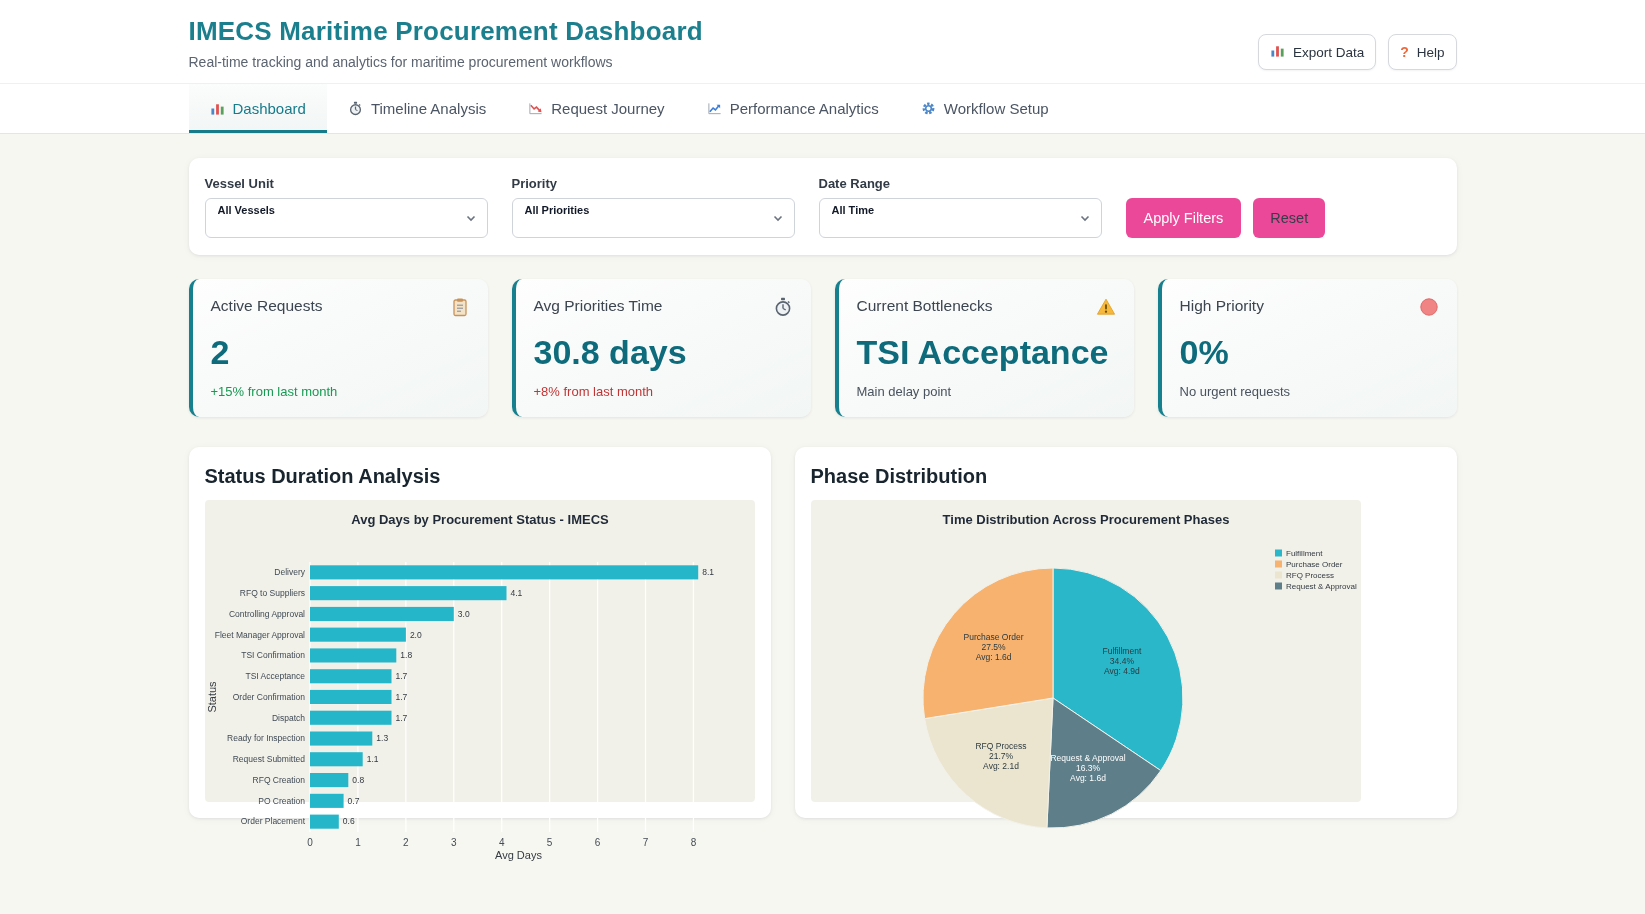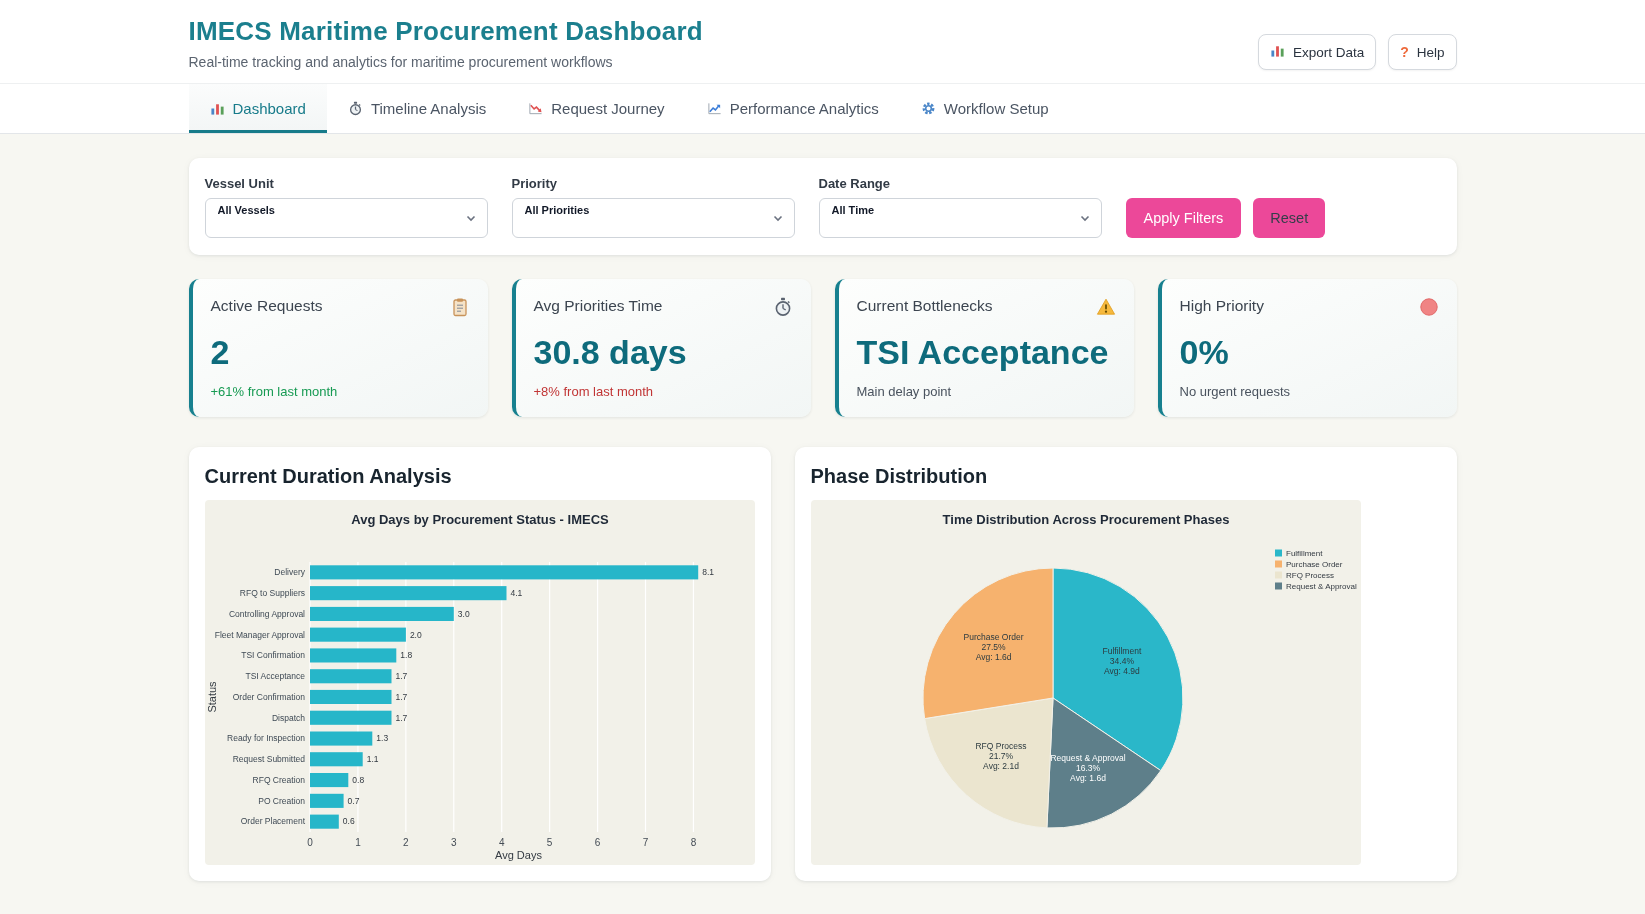--- a/index.html
+++ b/index.html
@@ -73,21 +73,21 @@
   .kpi-value { font-size:34px; font-weight:700; color:#0e6b7c; margin-top:13px; line-height:1.1; white-space:nowrap; }
   .kpi-note { font-size:13px; margin-top:13px; }
   .note-green { color:#169a52; }
   .note-red { color:#c13535; }
   .note-gray { color:#49525e; }
 
   
   .charts { margin-top:30px; display:grid; grid-template-columns:582px 662px; gap:24px; padding-bottom:24px; }
   .chart-card { padding:16px; }
   .chart-card h2 { margin:2px 0 12px; font-size:20px; font-weight:700; color:#18242e; }
-  .chart-bg { width:550px; height:365px; background:#f2f1e9; border-radius:4px; }
+  .chart-bg { width:550px; height:302px; background:#f2f1e9; border-radius:4px; }
   svg text { font-family:"Liberation Sans", sans-serif; }
   .ct { font-size:13px; font-weight:700; fill:#1f2937; }
   .tick { font-size:10px; fill:#444c55; }
   .clab { font-size:8.5px; fill:#3f4a55; }
   .vlab { font-size:8.5px; fill:#333a42; }
   .alab { font-size:11px; fill:#333a42; }
   .plab { font-size:8.5px; }
   .leg { font-size:8px; fill:#333a42; }
 </style>
 </head>
@@ -232,21 +232,21 @@
             <svg width="20" height="20" viewBox="0 0 20 20">
                 <rect x="4" y="3" width="12" height="15.5" rx="1.5" fill="#f5e3c8" stroke="#c8935a" stroke-width="1.3"></rect>
                 <rect x="7" y="1.4" width="6" height="3.4" rx="1" fill="#c8935a"></rect>
                 <line x1="7" y1="8.2" x2="13" y2="8.2" stroke="#8a8f98" stroke-width="1.1"></line>
                 <line x1="7" y1="11.2" x2="13" y2="11.2" stroke="#8a8f98" stroke-width="1.1"></line>
                 <line x1="7" y1="14.2" x2="11" y2="14.2" stroke="#8a8f98" stroke-width="1.1"></line>
               </svg>
           </span>
         </div>
         <div class="kpi-value">2</div>
-        <div class="kpi-note note-green">+61% from last month</div>
+        <div class="kpi-note note-green">+15% from last month</div>
       </div>
 
       <div class="kpi">
         <div class="kpi-head">
           <span class="kpi-title">Avg Priorities Time</span>
           <span>
             <svg width="20" height="20" viewBox="0 0 20 20">
                 <rect x="8" y="0.8" width="4" height="2.4" rx="0.7" fill="#5a6370"></rect>
                 <line x1="15" y1="4.4" x2="16.4" y2="5.8" stroke="#5a6370" stroke-width="1.4"></line>
                 <circle cx="10" cy="11.5" r="6.6" fill="#eef2f4" stroke="#5a6370" stroke-width="1.6"></circle>
@@ -283,21 +283,21 @@
               </svg>
           </span>
         </div>
         <div class="kpi-value">0%</div>
         <div class="kpi-note note-gray">No urgent requests</div>
       </div>
     </section>
 
     <section class="charts">
       <div class="card chart-card">
-        <h2>Current Duration Analysis</h2>
+        <h2>Status Duration Analysis</h2>
         <div class="chart-bg">
           <svg id="bar-chart" width="550" height="365">
               <text class="ct" x="275" y="24" text-anchor="middle">Avg Days by Procurement Status - IMECS</text>
               <line x1="105" y1="62" x2="105" y2="332" stroke="#ffffff" stroke-width="1.2"></line>
               <text class="tick" x="105" y="346" text-anchor="middle">0</text>
               <line x1="152.93103448275863" y1="62" x2="152.93103448275863" y2="332" stroke="#ffffff" stroke-width="1.2"></line>
               <text class="tick" x="152.93103448275863" y="346" text-anchor="middle">1</text>
               <line x1="200.86206896551727" y1="62" x2="200.86206896551727" y2="332" stroke="#ffffff" stroke-width="1.2"></line>
               <text class="tick" x="200.86206896551727" y="346" text-anchor="middle">2</text>
               <line x1="248.79310344827587" y1="62" x2="248.79310344827587" y2="332" stroke="#ffffff" stroke-width="1.2"></line>

